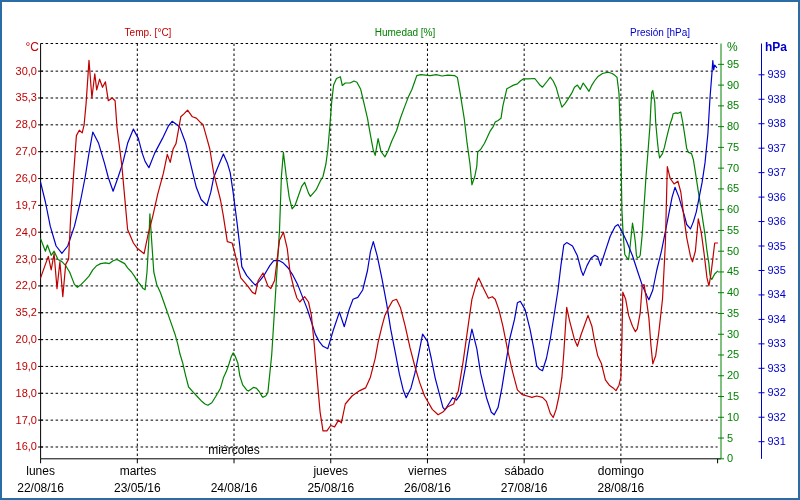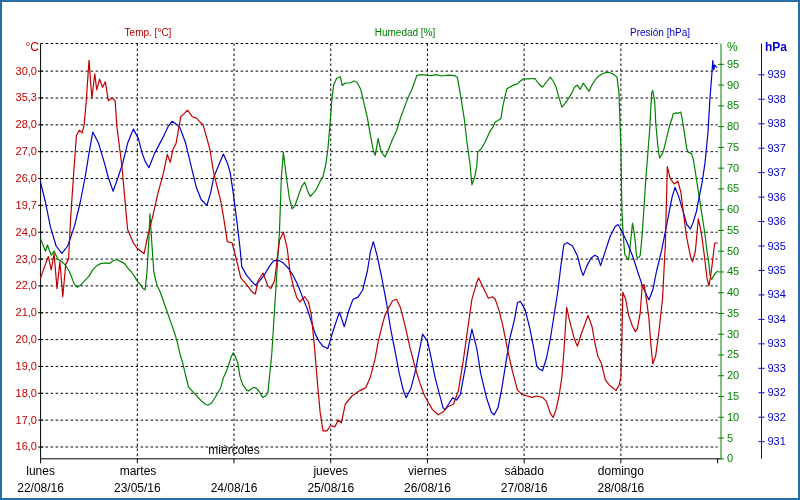--- a/index.html
+++ b/index.html
@@ -128,21 +128,21 @@
   <div id="tick-layer">
       <div class="tick-label tl-temp" style="left: 2px; top: 62.6509px; color: rgb(192, 0, 0);">30,0</div>
       <div class="tick-label tl-temp" style="left: 2px; top: 89.4964px; color: rgb(192, 0, 0);">35,3</div>
       <div class="tick-label tl-temp" style="left: 2px; top: 116.342px; color: rgb(192, 0, 0);">28,0</div>
       <div class="tick-label tl-temp" style="left: 2px; top: 143.187px; color: rgb(192, 0, 0);">27,0</div>
       <div class="tick-label tl-temp" style="left: 2px; top: 170.033px; color: rgb(192, 0, 0);">26,0</div>
       <div class="tick-label tl-temp" style="left: 2px; top: 196.878px; color: rgb(192, 0, 0);">19,7</div>
       <div class="tick-label tl-temp" style="left: 2px; top: 223.724px; color: rgb(192, 0, 0);">24,0</div>
       <div class="tick-label tl-temp" style="left: 2px; top: 250.569px; color: rgb(192, 0, 0);">23,0</div>
       <div class="tick-label tl-temp" style="left: 2px; top: 277.415px; color: rgb(192, 0, 0);">22,0</div>
-      <div class="tick-label tl-temp" style="left: 2px; top: 304.26px; color: rgb(192, 0, 0);">21,0</div>
+      <div class="tick-label tl-temp" style="left: 2px; top: 304.26px; color: rgb(192, 0, 0);">35,2</div>
       <div class="tick-label tl-temp" style="left: 2px; top: 331.106px; color: rgb(192, 0, 0);">20,0</div>
       <div class="tick-label tl-temp" style="left: 2px; top: 357.951px; color: rgb(192, 0, 0);">19,0</div>
       <div class="tick-label tl-temp" style="left: 2px; top: 384.797px; color: rgb(192, 0, 0);">18,0</div>
       <div class="tick-label tl-temp" style="left: 2px; top: 411.642px; color: rgb(192, 0, 0);">17,0</div>
       <div class="tick-label tl-temp" style="left: 2px; top: 438.488px; color: rgb(192, 0, 0);">16,0</div>
       <div class="tick-label " style="left: 725px; top: 55.8439px; color: rgb(0, 130, 0);">95</div>
       <div class="tick-label " style="left: 725px; top: 76.6047px; color: rgb(0, 130, 0);">90</div>
       <div class="tick-label " style="left: 725px; top: 97.3656px; color: rgb(0, 130, 0);">85</div>
       <div class="tick-label " style="left: 725px; top: 118.126px; color: rgb(0, 130, 0);">80</div>
       <div class="tick-label " style="left: 725px; top: 138.887px; color: rgb(0, 130, 0);">75</div>

